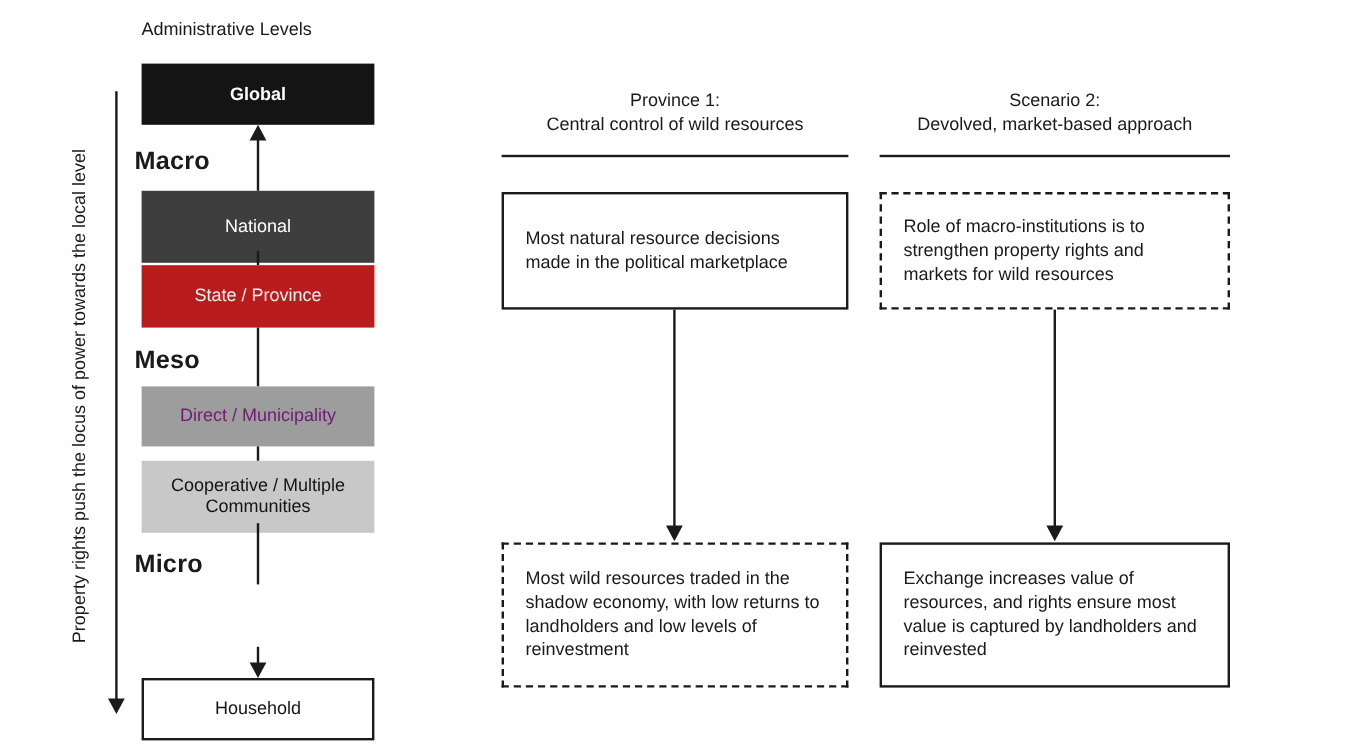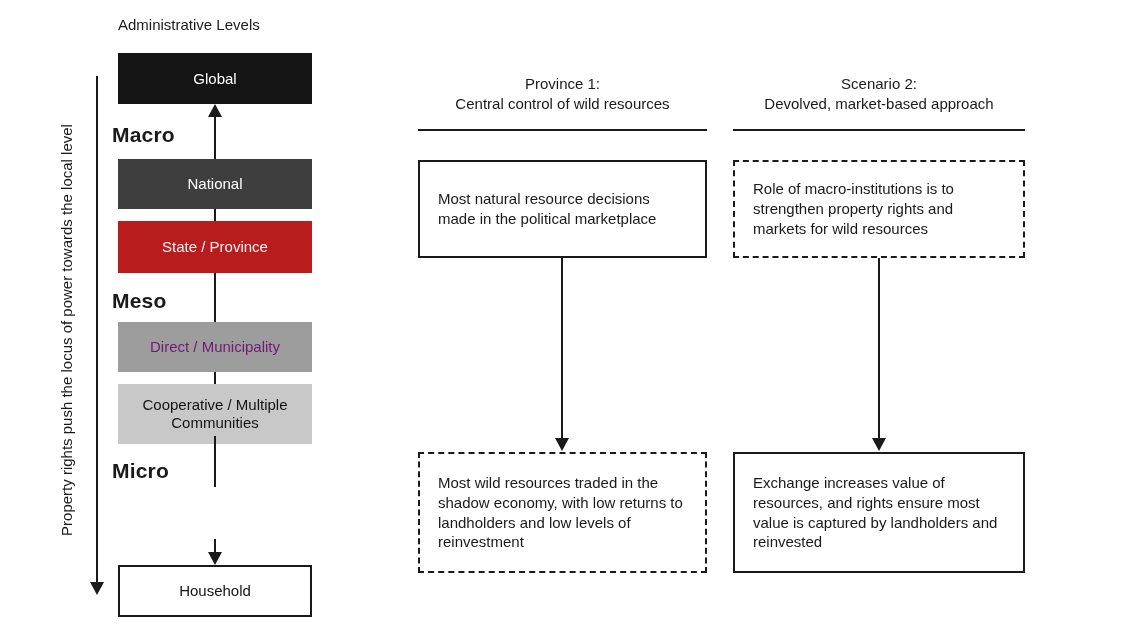--- a/index.html
+++ b/index.html
@@ -18,21 +18,21 @@
   .long-arrow-line { position:absolute; left:96px; top:76px; width:2px; height:507px; background:#1a1a1a; }
   .long-arrow-head { position:absolute; left:90px; top:582px; width:0; height:0;
     border-left:7px solid transparent; border-right:7px solid transparent; border-top:13px solid #1a1a1a; }
 
   .level {
     position:absolute; left:118px; width:194px;
     display:flex; align-items:center; justify-content:center; text-align:center;
     font-size:15px; line-height:1.2; padding:0 8px;
   }
   .level-0 { top:53px;  height:51px; }
-  .level-1 { top:159px; height:50px; }
+  .level-1 { top:159px; height:60px; }
   .level-2 { top:221px; height:52px; }
   .level-3 { top:322px; height:50px; }
   .level-4 { top:384px; height:60px; }
   .level-5 { top:487px; height:52px; }
   .level-6 { top:565px; height:52px; border:2px solid #1a1a1a; }
 
   .group-label { position:absolute; left:112px; font-size:21px; font-weight:bold; letter-spacing:.2px; }
   .group-macro { top:123px; }
   .group-meso  { top:289px; }
   .group-micro { top:459px; }
@@ -78,21 +78,21 @@
 <body>
 
 <div class="canvas">
 
   <div class="al-title">Administrative Levels</div>
 
   <div class="side-label">Property rights push the locus of power towards the local level</div>
   <div class="long-arrow-line"></div>
   <div class="long-arrow-head"></div>
 
-  <div class="level level-0" style="background: rgb(20, 20, 20); color: rgb(255, 255, 255);">Global</div>
+  <div class="level level-0" style="background: rgb(20, 20, 20); color: rgb(255, 255, 255); font-weight: bold;">Global</div>
 
   <div class="head-up"></div>
   <div class="vline conn-up-line"></div>
 
   <div class="group-label group-macro">Macro</div>
 
   <div class="level level-1" style="background: rgb(62, 62, 62); color: rgb(255, 255, 255);">National</div>
 
   <div class="vline conn-1"></div>
 

